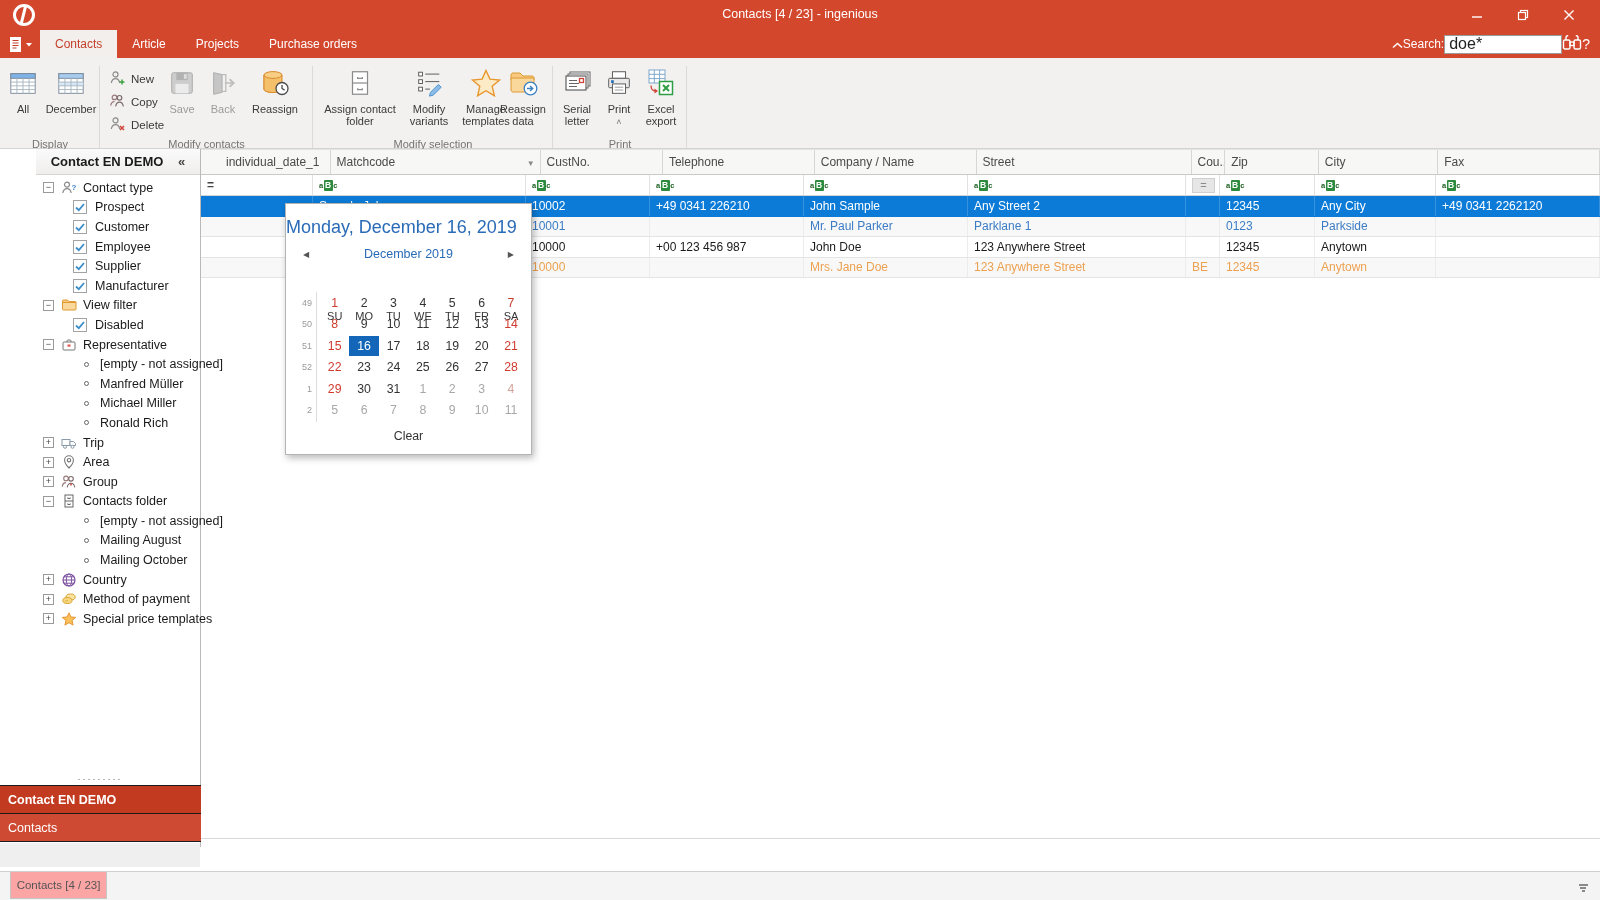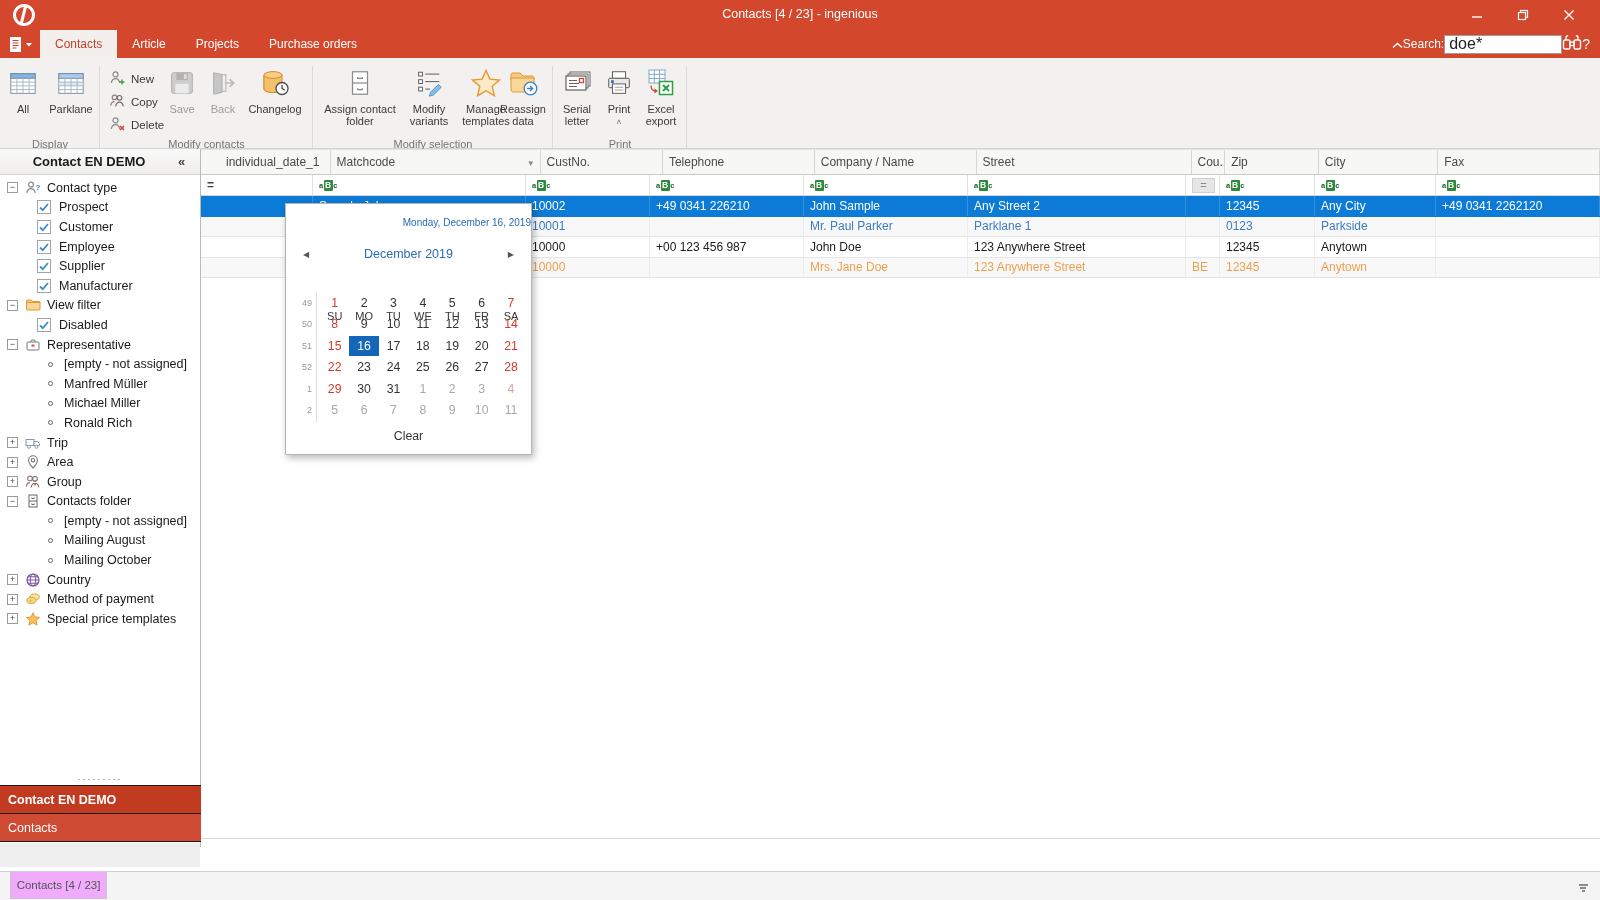--- a/index.html
+++ b/index.html
@@ -32,21 +32,21 @@
   .rgroup .glabel { position:absolute; bottom:2px; left:0; right:0; text-align:center; font-size:11px; color:#767472; }
   .gdivider { position:absolute; top:4px; bottom:4px; width:1px; background:#DCDAD8; }
   .bigbtn { position:absolute; top:4px; display:flex; flex-direction:column; align-items:center; font-size:11px; line-height:12px; color:#3A3A3A; text-align:center; }
   .bigbtn .bicon { width:34px; height:34px; display:flex; align-items:center; justify-content:center; margin-bottom:3px; }
   .bigbtn.disabled { color:#9B9B9B; }
   .smallcol { position:absolute; left:6px; top:6px; display:flex; flex-direction:column; gap:1px; }
   .smallbtn { display:flex; align-items:center; gap:5px; height:22px; font-size:11.5px; color:#3A3A3A; padding:0 3px; }
   .chev-dn { font-size:9px; color:#777; margin-top:1px; }
 
   
-  .sidebar { position:absolute; left:0; top:149px; width:201px; height:698px; background:#fff; border-right:1px solid #B9B9B9; }
+  .sidebar { position:absolute; left:0; top:149px; width:201px; height:698px; background:#fff; border-right:1px solid #B9B9B9;padding-left:36px; }
   .sb-header { height:26px; background:linear-gradient(#FAFAFA,#EFEEED); border-bottom:1px solid #D5D5D5; display:flex; align-items:center; }
   .sb-header .t { flex:1; text-align:center; font-weight:bold; font-size:13px; color:#1a1a1a; }
   .sb-collapse { width:22px; color:#444; font-weight:bold; font-size:13px; }
   .tree { padding-top:3px; }
   .trow { height:19.6px; display:flex; align-items:center; font-size:12.5px; color:#1a1a1a; white-space:nowrap; }
   .trow .expbox { width:11px; height:11px; border:1px solid #9a9a9a; background:#fff; font-size:9px; line-height:9px; text-align:center; color:#444; margin-left:7px; flex:0 0 auto; }
   .trow .ticon { width:17px; height:16px; margin-left:6px; flex:0 0 auto; display:flex; align-items:center; justify-content:center; }
   .trow .tlabel { margin-left:6px; }
   .trow.check { padding-left:37px; }
   .trow .cbox { width:14px; height:14px; border:1px solid #A3A3A3; background:#fff; display:flex; align-items:center; justify-content:center; flex:0 0 auto; }
@@ -78,27 +78,27 @@
   .g-dcell { border-right:1px solid #ECECEC; display:flex; align-items:center; padding-left:6px; overflow:hidden; white-space:nowrap; }
   .g-drow.r-alt { background:#F8F8F8; }
   .g-drow.r-sel { background:#0B7BD7; color:#fff; border-bottom:1px solid #0B7BD7; }
   .g-drow.r-sel .g-dcell { border-right-color:rgba(255,255,255,.18); }
   .g-drow.r-blue { color:#3B7CC4; }
   .g-drow.r-black { color:#1A1A1A; }
   .g-drow.r-orange { color:#EDA050; }
 
   .bottom-line { position:absolute; left:201px; top:838px; width:1399px; height:1px; background:#D8D8D8; }
   .statusbar { position:absolute; left:0; top:871px; width:1600px; height:29px; background:#F4F4F4; border-top:1px solid #CFCFCF; }
-  .doc-tab { position:absolute; left:10px; top:0; width:97px; height:27px; background:#f0abfc; border:1px solid #C6C6C6; border-top:none; display:flex; align-items:center; justify-content:center; font-size:11.5px; color:#555; }
+  .doc-tab { position:absolute; left:10px; top:0; width:97px; height:27px; background:#fca5a5; border:1px solid #C6C6C6; border-top:none; display:flex; align-items:center; justify-content:center; font-size:11.5px; color:#555; }
   .grip { position:absolute; right:12px; top:12px; width:10px; display:flex; flex-direction:column; gap:1.5px; align-items:center; }
   .grip div { height:1.5px; background:#8a8a8a; }
 
   
   .calendar { position:absolute; left:285px; top:203px; width:247px; height:252px; background:#fff; border:1px solid #B4B4B4; box-shadow:2px 3px 7px rgba(0,0,0,.28); z-index:50; }
-  .cal-title { position:absolute; top:13px; left:0; right:0; text-align:right; color:#2A6BB7; font-size:10px; }
+  .cal-title { position:absolute; top:13px; left:0; right:0; text-align:left; color:#2A6BB7; font-size:18px; }
   .cal-nav { position:absolute; top:43px; left:0; right:0; height:16px; }
   .cal-nav .month { position:absolute; left:0; right:0; text-align:center; color:#2A6BB7; font-size:12.5px; }
   .cal-arrow { position:absolute; top:3px; font-size:8px; color:#555; }
   .cal-arrow.prev { left:17px; } .cal-arrow.next { right:17px; }
   .cal-dayhdr { position:absolute; top:66px; left:34px; display:flex;margin-top:40px; }
   .cal-dayhdr span { width:29.4px; text-align:center; font-size:11px; color:#333; }
   .cal-sep { position:absolute; left:30px; top:88px; height:130px; width:1px; background:#DCDCDC; }
   .cal-weeks { position:absolute; left:0; top:88px; }
   .cal-wrow { display:flex; height:21.5px; align-items:center; }
   .cal-wnum { width:26px; text-align:right; font-size:9px; color:#999; }
@@ -187,21 +187,21 @@
       </div>
       <div class="bigbtn" style="left:44px; width:54px;">
         <span class="bicon">
           <svg width="30" height="30" viewBox="0 0 32 32">
               <rect x="3" y="6" width="26" height="21" fill="#fff" stroke="#7A8A99"></rect>
               <rect x="3" y="6" width="26" height="5" fill="#A8CCEE" stroke="#7A8A99"></rect>
               <rect x="3" y="15" width="26" height="4" fill="#D9E8F7"></rect>
               <path d="M3 15h26M3 19h26M3 23h26M9.5 11v16M16 11v16M22.5 11v16" stroke="#A8B6C0" fill="none"></path>
             </svg>
         </span>
-        <span>Parklane</span>
+        <span>December</span>
       </div>
       <div class="glabel">Display</div>
       <div class="gdivider" style="right:0;"></div>
     </div>
 
     <div class="rgroup" style="left:100px; width:213px;">
       <div class="smallcol">
         <div class="smallbtn">
           <span><svg width="17" height="16" viewBox="0 0 16 16">
                 <circle cx="6" cy="4.4" r="2.5" fill="none" stroke="#8A8A8A" stroke-width="1.2"></circle>
@@ -252,21 +252,21 @@
       <div class="bigbtn" style="left:144px; width:62px;">
         <span class="bicon">
           <svg width="32" height="32" viewBox="0 0 32 32">
               <path d="M5 8v14c0 2 4 3.5 9 3.5 1 0 2-.06 2.9-.17" fill="#F5C06A" stroke="#D98A2B"></path>
               <path d="M5 8v14c0 2 4 3.5 9 3.5s9-1.5 9-3.5V8" fill="#F5C06A" stroke="#D98A2B"></path>
               <ellipse cx="14" cy="8" rx="9" ry="3.4" fill="#F8CE85" stroke="#D98A2B"></ellipse>
               <circle cx="23" cy="21.5" r="6" fill="#fff" stroke="#4A4A4A" stroke-width="1.3"></circle>
               <path d="M23 18v3.5l2.6 1.6" fill="none" stroke="#4A4A4A" stroke-width="1.3"></path>
             </svg>
         </span>
-        <span>Changelog</span>
+        <span>Reassign</span>
       </div>
       <div class="glabel">Modify contacts</div>
       <div class="gdivider" style="right:0;"></div>
     </div>
 
     <div class="rgroup" style="left:313px; width:240px;">
       <div class="bigbtn" style="left:4px; width:86px;">
         <span class="bicon">
           <svg width="30" height="30" viewBox="0 0 32 32">
               <rect x="8" y="4" width="16" height="24" fill="#fff" stroke="#8A8A8A" stroke-width="1.3"></rect>

